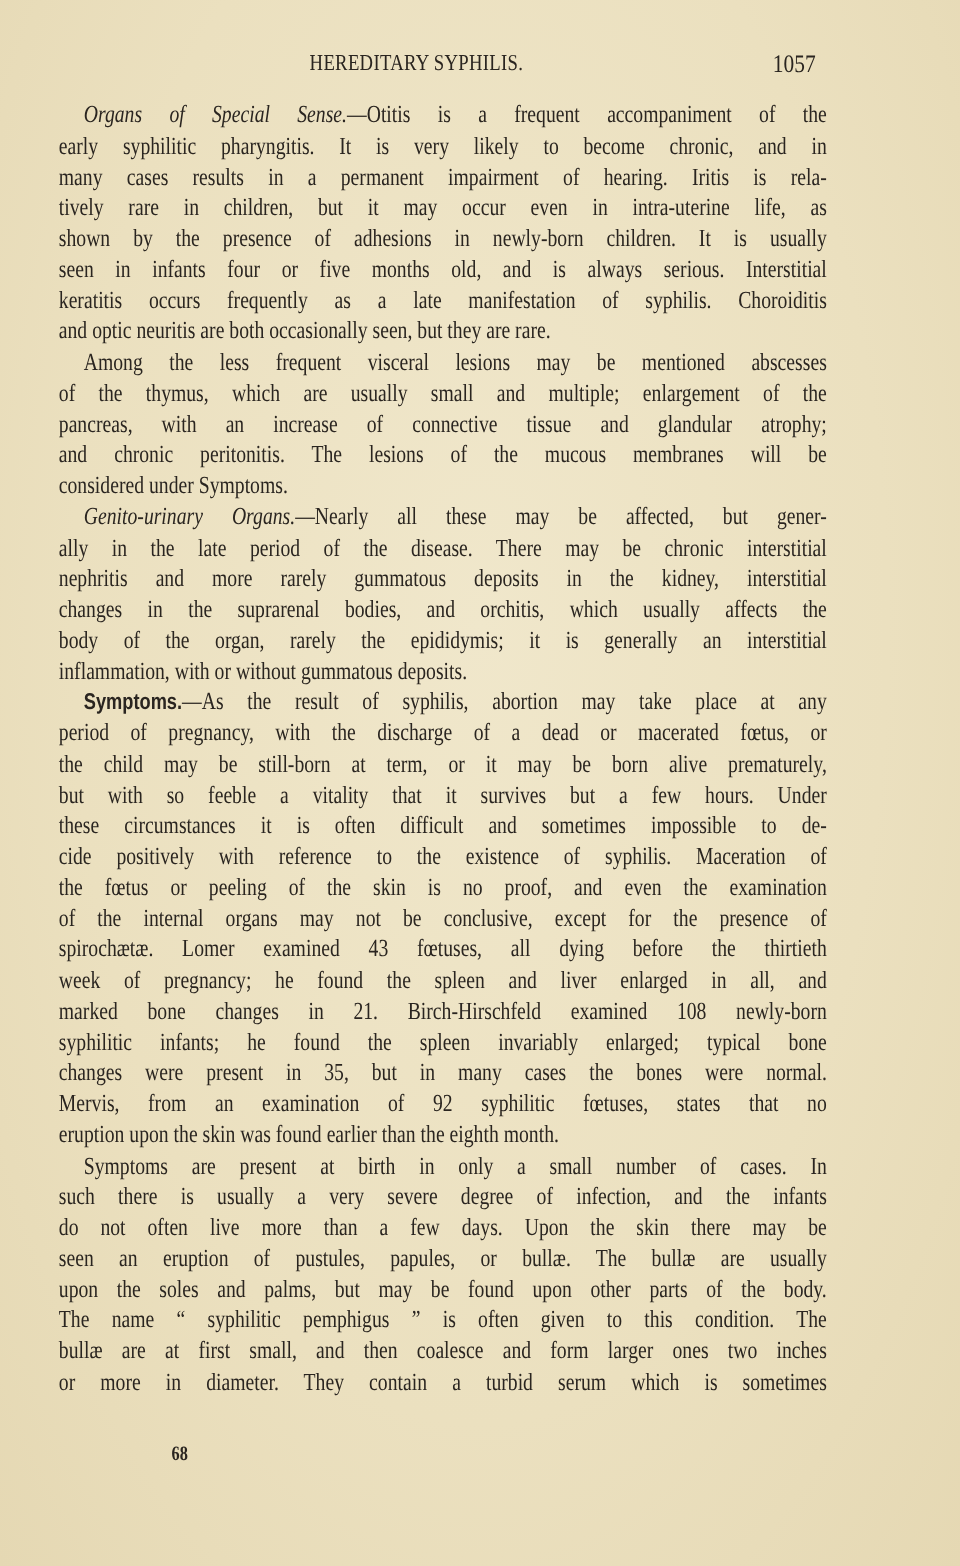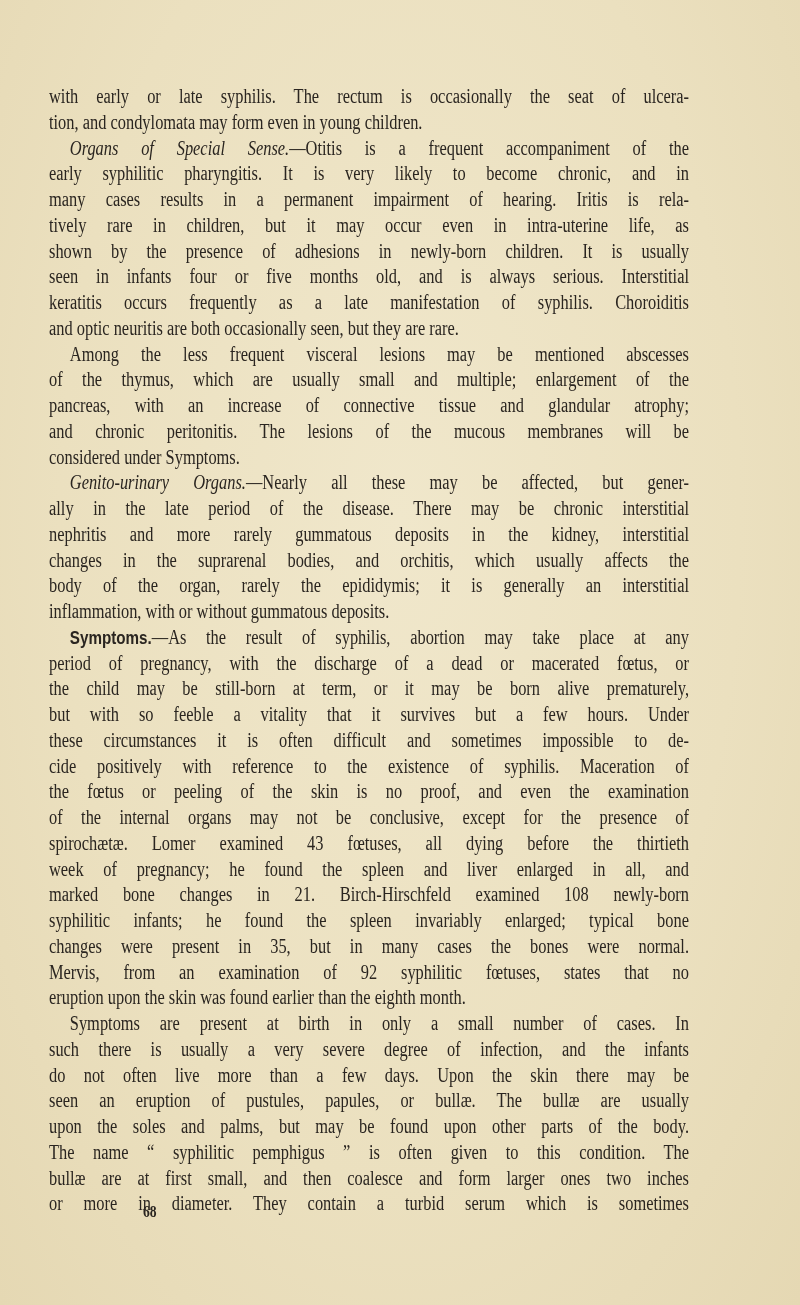--- a/index.html
+++ b/index.html
@@ -44,27 +44,27 @@
   .signature {
     position: absolute; left: 143px; top: 1202px;
     font-size: 17px; font-weight: bold;
     transform: scaleX(0.8); transform-origin: left top;
   }
 </style>
 </head>
 <body>
 
 <div class="page">
+  <div class="running-head">
+    <span class="running-title">HEREDITARY SYPHILIS.</span>
+    <span class="page-number">1057</span>
+  </div>
 
   <div class="body-text">
 
-    <div>
-      <div class="line">with early or late syphilis.  The rectum is occasionally the seat of ulcera-</div>
-      <div class="line last">tion, and condylomata may form even in young children.</div>
-    </div>
 
     <div>
       <div class="line indent"><span class="it">Organs of Special Sense.</span><span>—Otitis is a frequent accompaniment of the</span></div>
       <div class="line">early syphilitic pharyngitis.  It is very likely to become chronic, and in</div>
       <div class="line">many cases results in a permanent impairment of hearing.  Iritis is rela-</div>
       <div class="line">tively rare in children, but it may occur even in intra-uterine life, as</div>
       <div class="line">shown by the presence of adhesions in newly-born children.  It is usually</div>
       <div class="line">seen in infants four or five months old, and is always serious.  Interstitial</div>
       <div class="line">keratitis occurs frequently as a late manifestation of syphilis.  Choroiditis</div>
       <div class="line last">and optic neuritis are both occasionally seen, but they are rare.</div>

